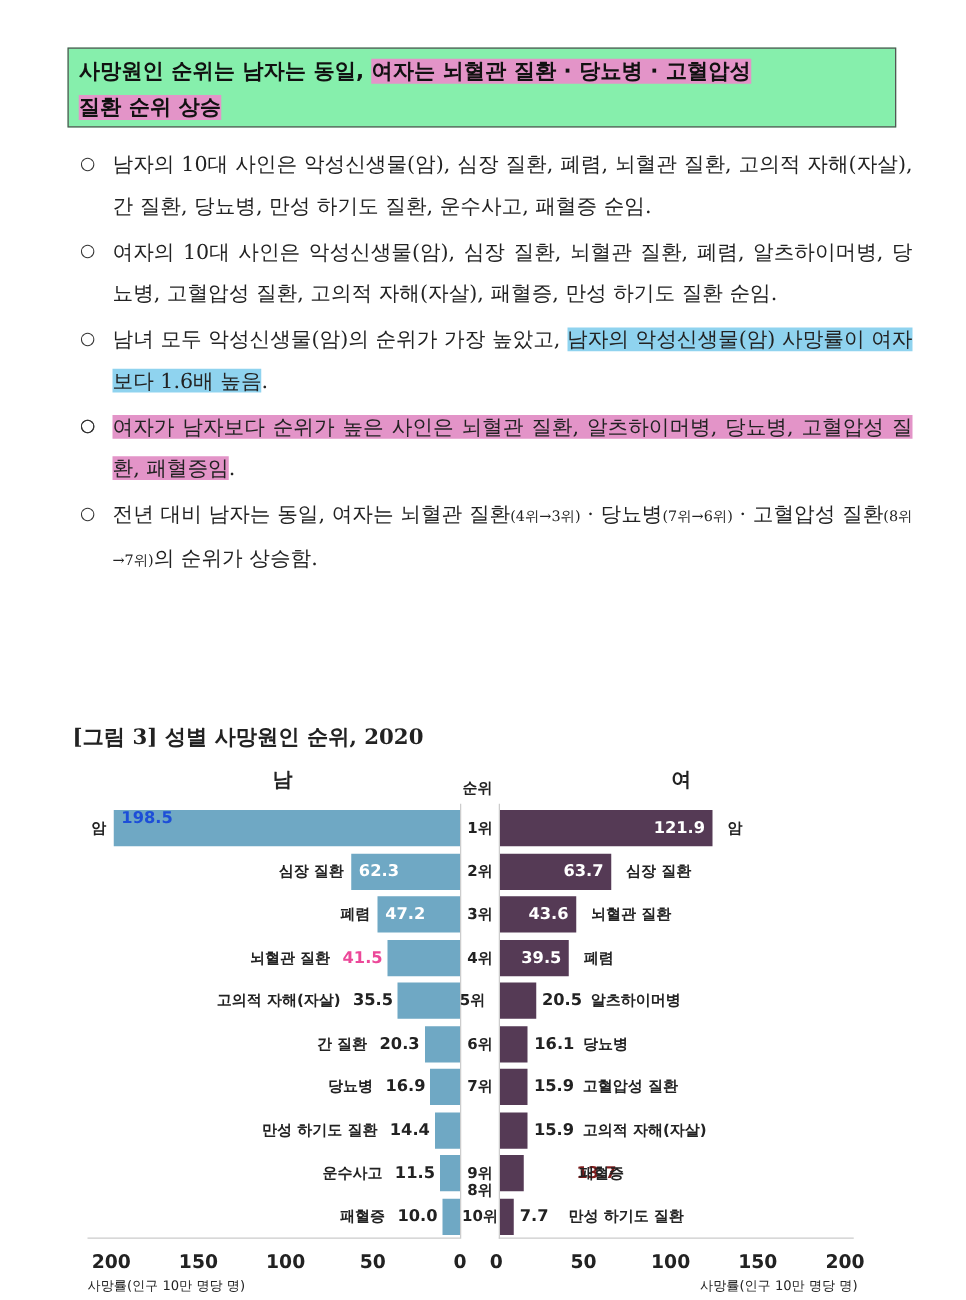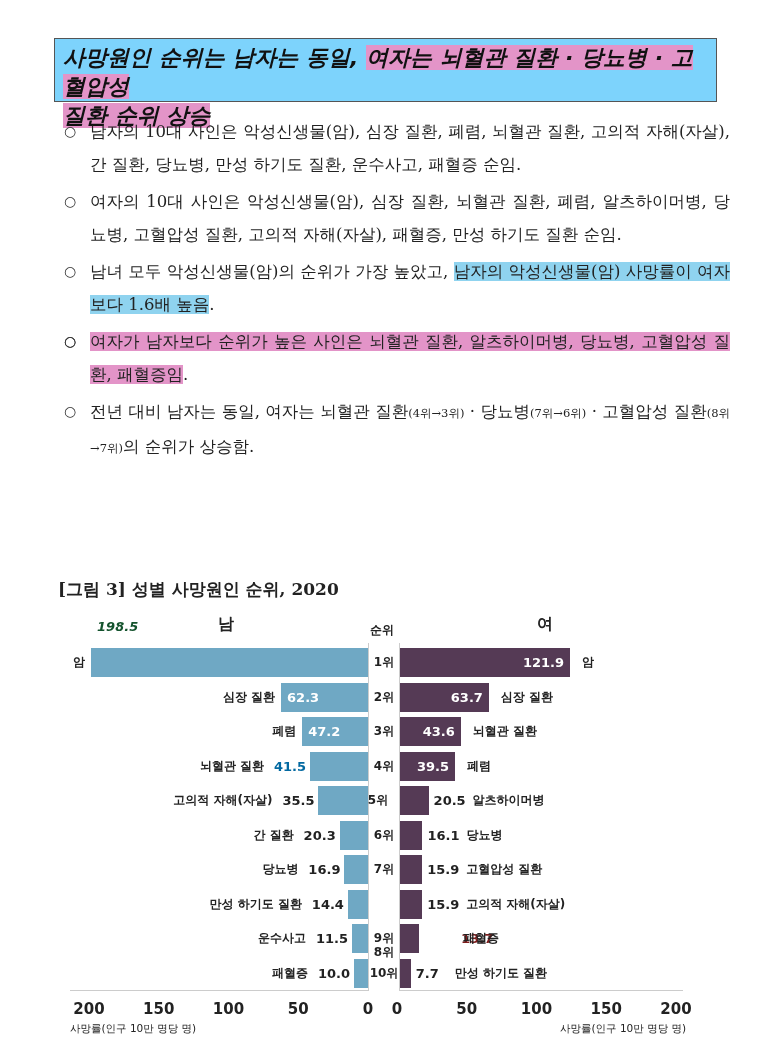--- a/index.html
+++ b/index.html
@@ -1,17 +1,17 @@
 <!DOCTYPE html>
 <html><head>
 <meta charset="utf-8">
 <style>
   html,body{margin:0;padding:0;background:#fff;}
   body{width:773px;height:1040px;position:relative;overflow:hidden;font-family:"DejaVu Serif","Liberation Serif",serif;color:#222;}
-  .summary-box{position:absolute;left:54px;top:38px;width:663px;height:64px;background:#7dd3fc;border:1.5px solid #555;box-sizing:border-box;padding:4px 8px;font-family:"DejaVu Sans","Liberation Sans",sans-serif;font-weight:bold;font-size:22px;line-height:29px;color:#111;font-style:italic;}
+  .summary-box{position:absolute;left:54px;top:38px;width:663px;height:64px;background:#86efac;border:1.5px solid #555;box-sizing:border-box;padding:4px 8px;font-family:"DejaVu Sans","Liberation Sans",sans-serif;font-weight:bold;font-size:17px;line-height:29px;color:#111;}
   .hl-pink{background:#e394c8;}
   .hl-blue{background:#8fd3ef;}
   .bullets{position:absolute;left:60px;top:115px;width:670px;font-size:16.5px;line-height:33px;}
   .bullet{position:relative;padding-left:30px;margin-bottom:4px;text-align:justify;}
   .bullet .mark{position:absolute;left:4px;top:0;font-family:"DejaVu Sans",sans-serif;font-size:14px;color:#333;}
   .small{font-size:11.5px;}
   .fig-title{position:absolute;left:58px;top:578px;font-size:17px;font-weight:bold;font-family:"DejaVu Serif",serif;}
   .chart{position:absolute;left:0;top:0;width:773px;height:1040px;font-family:"DejaVu Sans","Liberation Sans",sans-serif;}
   .hdr{position:absolute;font-weight:bold;font-size:16px;}
   .rank-hdr{position:absolute;font-size:12px;font-weight:bold;}
@@ -66,42 +66,42 @@
   <div class="rank-hdr" style="left:370px;top:622px;">순위</div>
   <div class="hdr" style="left:537px;top:614px;">여</div>
   <div class="axisline" style="left:368px;top:643px;width:1px;height:348px;"></div>
   <div class="axisline" style="left:399px;top:643px;width:1px;height:348px;"></div>
   <div class="axisline" style="left:70px;top:990px;width:298px;height:1px;"></div>
   <div class="axisline" style="left:399px;top:990px;width:284px;height:1px;"></div>
   <div id="bars">
       <div class="bar m" style="left:91.09249999999997px;top:648px;width:276.9075px;"></div>
       <div class="bar f" style="left:400px;top:648px;width:170.0505px;"></div>
       <div class="rank" style="left:369px;top:648px;">1위</div>
-      <div class="val" style="left:97.09249999999997px;top:612px;color:#14532d;font-style:italic;">198.5</div>
+      <div class="val" style="left:97.09249999999997px;top:640px;color:#1d4ed8;">198.5</div>
       <div class="lbl" style="right:687.9075px;top:648px;">암</div>
       <div class="val" style="right:208.94949999999994px;top:648px;color:#fff;">121.9</div>
       <div class="lbl" style="left:582.0505px;top:648px;">암</div>
       <div class="bar m" style="left:281.0915px;top:682.5px;width:86.9085px;"></div>
       <div class="bar f" style="left:400px;top:682.5px;width:88.8615px;"></div>
       <div class="rank" style="left:369px;top:682.5px;">2위</div>
       <div class="val" style="left:287.0915px;top:682.5px;color:#fff;">62.3</div>
       <div class="lbl" style="right:497.9085px;top:682.5px;">심장 질환</div>
       <div class="val" style="right:290.1385px;top:682.5px;color:#fff;">63.7</div>
       <div class="lbl" style="left:500.8615px;top:682.5px;">심장 질환</div>
       <div class="bar m" style="left:302.156px;top:717px;width:65.84400000000001px;"></div>
       <div class="bar f" style="left:400px;top:717px;width:60.822px;"></div>
       <div class="rank" style="left:369px;top:717px;">3위</div>
       <div class="val" style="left:308.156px;top:717px;color:#fff;">47.2</div>
       <div class="lbl" style="right:476.844px;top:717px;">폐렴</div>
       <div class="val" style="right:318.178px;top:717px;color:#fff;">43.6</div>
       <div class="lbl" style="left:472.822px;top:717px;">뇌혈관 질환</div>
       <div class="bar m" style="left:310.1075px;top:751.5px;width:57.8925px;"></div>
       <div class="bar f" style="left:400px;top:751.5px;width:55.1025px;"></div>
       <div class="rank" style="left:369px;top:751.5px;">4위</div>
-      <div class="val" style="right:466.8925px;top:751.5px;color:#0369a1;">41.5</div>
+      <div class="val" style="right:466.8925px;top:751.5px;color:#ec4899;">41.5</div>
       <div class="lbl" style="right:508.8925px;top:751.5px;">뇌혈관 질환</div>
       <div class="val" style="right:323.8975px;top:751.5px;color:#fff;">39.5</div>
       <div class="lbl" style="left:467.1025px;top:751.5px;">폐렴</div>
       <div class="bar m" style="left:318.4775px;top:786px;width:49.5225px;"></div>
       <div class="bar f" style="left:400px;top:786px;width:28.5975px;"></div>
       <div class="rank" style="left:363px;top:786px;text-align:center;">5위</div>
       <div class="val" style="right:458.5225px;top:786px;color:#222;">35.5</div>
       <div class="lbl" style="right:500.5225px;top:786px;">고의적 자해(자살)</div>
       <div class="val" style="left:433.5975px;top:786px;color:#222;">20.5</div>
       <div class="lbl" style="left:472.5975px;top:786px;">알츠하이머병</div>

